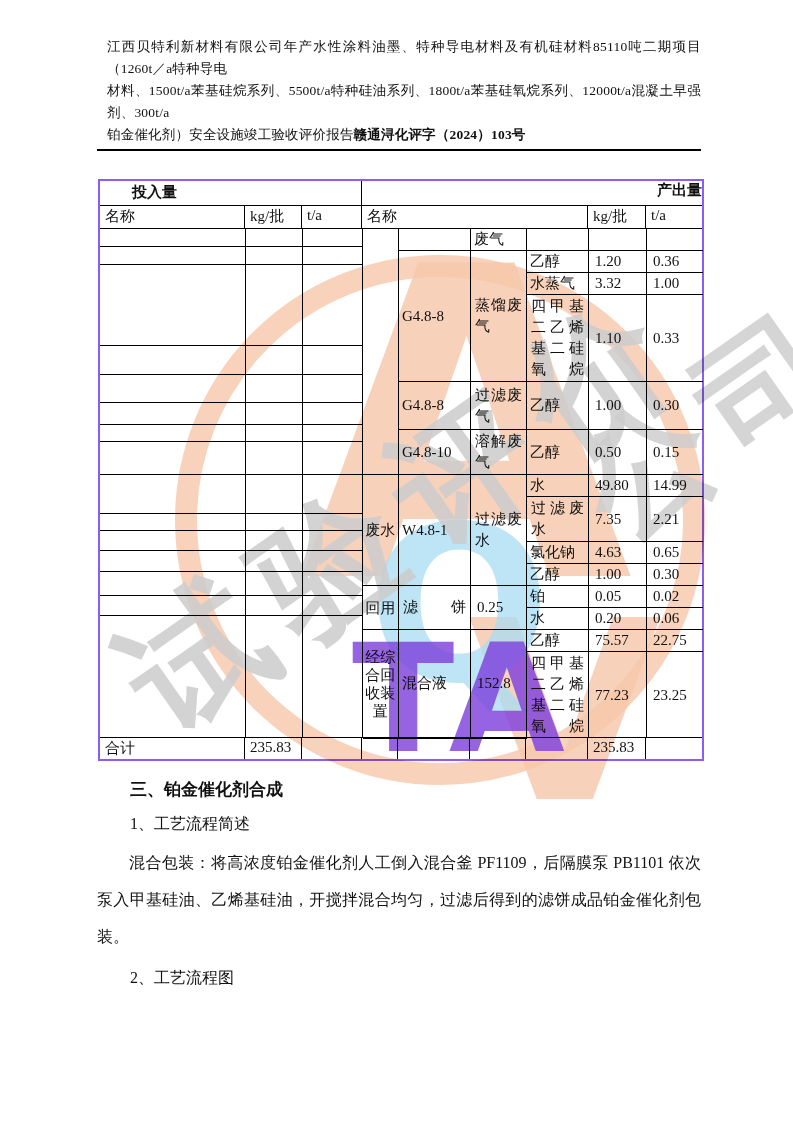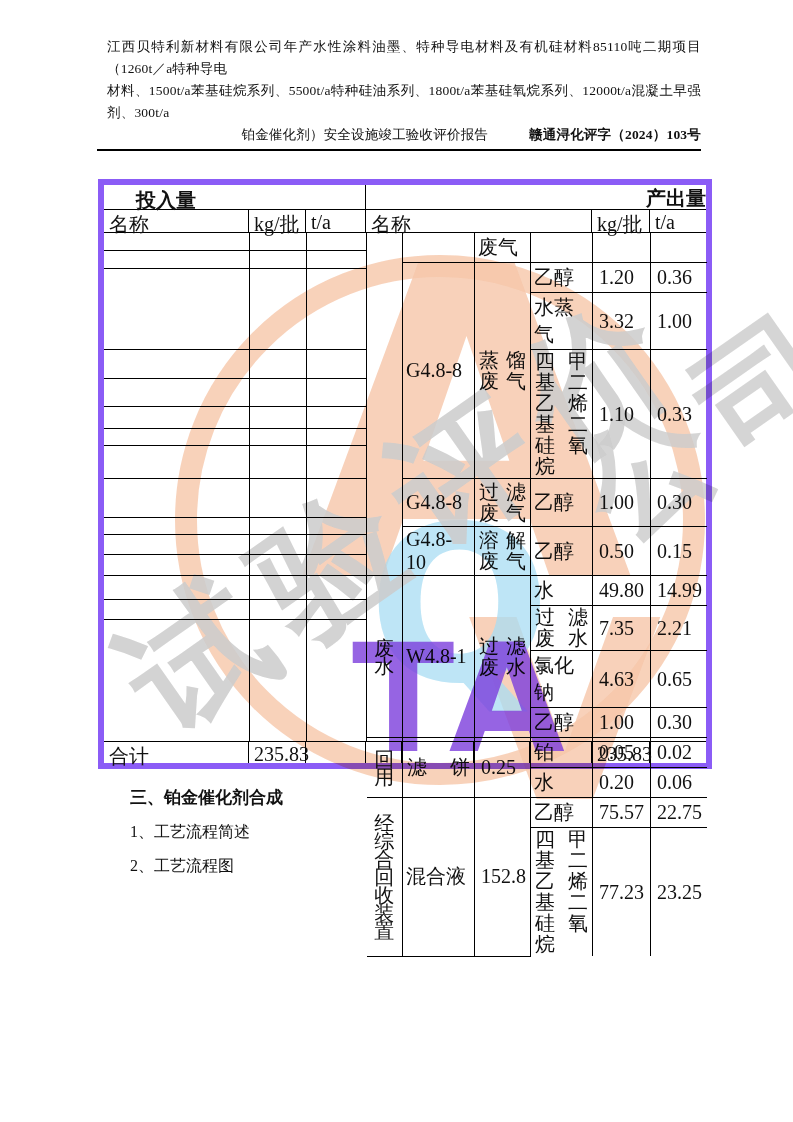--- a/index.html
+++ b/index.html
@@ -4,25 +4,25 @@
 <style>
   html,body{margin:0;padding:0;background:#888;}
   .page{
     position:relative;width:793px;height:1122px;background:#ffffff;
     margin:0 auto;overflow:hidden;
     font-family:"Liberation Serif","DejaVu Sans",serif;color:#111;
   }
   .content{position:absolute;left:97px;top:36px;width:604px;z-index:1;}
   
   .hdr{font-size:13.5px;line-height:22px;text-align:justify;letter-spacing:.2px;margin-left:10px;}
-  .hdr-row3{display:flex;justify-content:flex-end;font-size:13.5px;line-height:22px;gap:41px;}
+  .hdr-row3{display:flex;justify-content:flex-start;font-size:13.5px;line-height:22px;}
   .docnum{font-weight:bold;}
   .hdr-rule{border-bottom:2px solid #000;margin-top:3px;}
   
-  .tbl{width:602px;border:6px solid #8b5cf6;margin:28px 0 8px 1px;font-size:20px;}
+  .tbl{width:602px;border:2px solid #8b5cf6;margin:28px 0 8px 1px;font-size:15px;}
   .hrow{display:flex;border-bottom:1px solid #000;box-sizing:border-box;}
   .hrow div{box-sizing:border-box;}
   .h1a{width:262px;border-right:1px solid #000;font-weight:bold;padding:2px 0 2px 32px;}
   .h1b{flex:1;font-weight:bold;padding:0 0 2px 5px;text-align:right;}
   .h2c{border-right:1px solid #000;font-weight:normal;padding:1px 0 1px 5px;}
   .h2c.last{border-right:none;}
   .tbody-flex{display:flex;height:508px;}
   table.lt,table.rt{border-collapse:collapse;table-layout:fixed;height:508px;}
   table.lt{width:262px;}
   table.rt{width:340px;}
@@ -300,16 +300,17 @@
         <div style="width:72px"></div>
         <div style="width:56px"></div>
         <div style="width:62px"></div>
         <div style="width:58px">235.83</div>
         <div style="width:56px" class="last"></div>
       </div>
     </div>
 
     <div class="sec-h">三、铂金催化剂合成</div>
     <div class="sec-s">1、工艺流程简述</div>
+    <div class="para">混合包装：将高浓度铂金催化剂人工倒入混合釜 PF1109，后隔膜泵 PB1101 依次泵入甲基硅油、乙烯基硅油，开搅拌混合均匀，过滤后得到的滤饼成品铂金催化剂包装。</div>
     <div class="sec-s">2、工艺流程图</div>
   </div>
 
 </div>
 
 </body></html>

